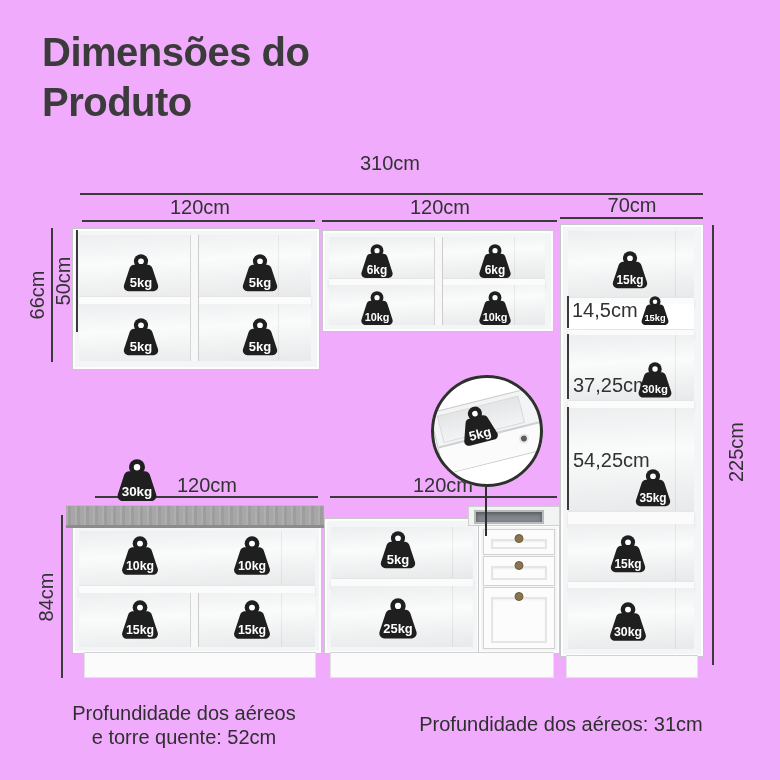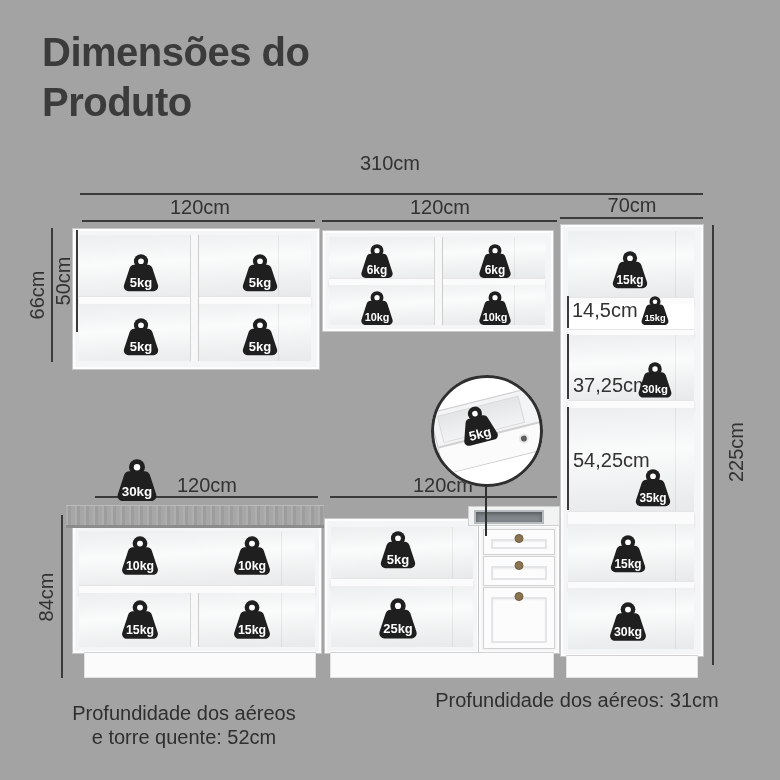--- a/index.html
+++ b/index.html
@@ -1,16 +1,16 @@
 <!DOCTYPE html>
 <html><head>
 <meta charset="utf-8">
 <style>
   html,body{margin:0;padding:0;background:#fff;}
-  #canvas{position:relative;width:780px;height:780px;background:#a3a3a3;overflow:hidden;
+  #canvas{position:relative;width:780px;height:780px;background:#f0abfc;overflow:hidden;
           font-family:"Liberation Sans",sans-serif;}
   
   .title{position:absolute;left:42px;top:28px;width:370px;font-size:40px;line-height:1.24;
          font-weight:bold;color:#3b3b3b;letter-spacing:-0.5px;}
   
   .hline{position:absolute;height:2px;background:#3a3a3a;z-index:4;}
   .vline{position:absolute;width:2px;background:#3a3a3a;z-index:4;}
   
   .dlab{position:absolute;font-size:20px;color:#323232;white-space:nowrap;z-index:5;
         transform:translate(-50%,-50%);}
@@ -203,21 +203,21 @@
         </div>
       </div>
     </div>
     <div class="mag-ring"></div>
   </div>
 
   <div class="footnote" style="left:184px;top:701px;">
     <div>Profundidade dos aéreos</div>
     <div>e torre quente: 52cm</div>
   </div>
-  <div class="footnote" style="left:561px;top:688px;margin-left:16px;">Profundidade dos aéreos: 31cm</div>
+  <div class="footnote" style="left:561px;top:712px;">Profundidade dos aéreos: 31cm</div>
 
 <div class="weight" style="left: 118px; top: 254px; width: 46px;">
       <svg viewBox="0 0 60 52" width="100%">
         <circle cx="30" cy="9.5" r="9.2" fill="#1f1f1f"></circle>
         <circle cx="30" cy="9.5" r="3.7" fill="#ffffff"></circle>
         <path d="M21 14 h18 c2.7 0 5 1.8 5.8 4.3 l7.3 22.3 c1.3 3.9 -1.6 7.9 -5.7 7.9 H13.6 c-4.1 0 -7 -4 -5.7 -7.9 l7.3 -22.3 c0.8 -2.5 3.1 -4.3 5.8 -4.3 Z" fill="#1f1f1f"></path>
         <text x="30" y="42.5" text-anchor="middle" font-family="Liberation Sans, sans-serif" font-size="17" font-weight="bold" fill="#ffffff">5kg</text>
       </svg>
     </div>
     <div class="weight" style="left: 237px; top: 254px; width: 46px;">

